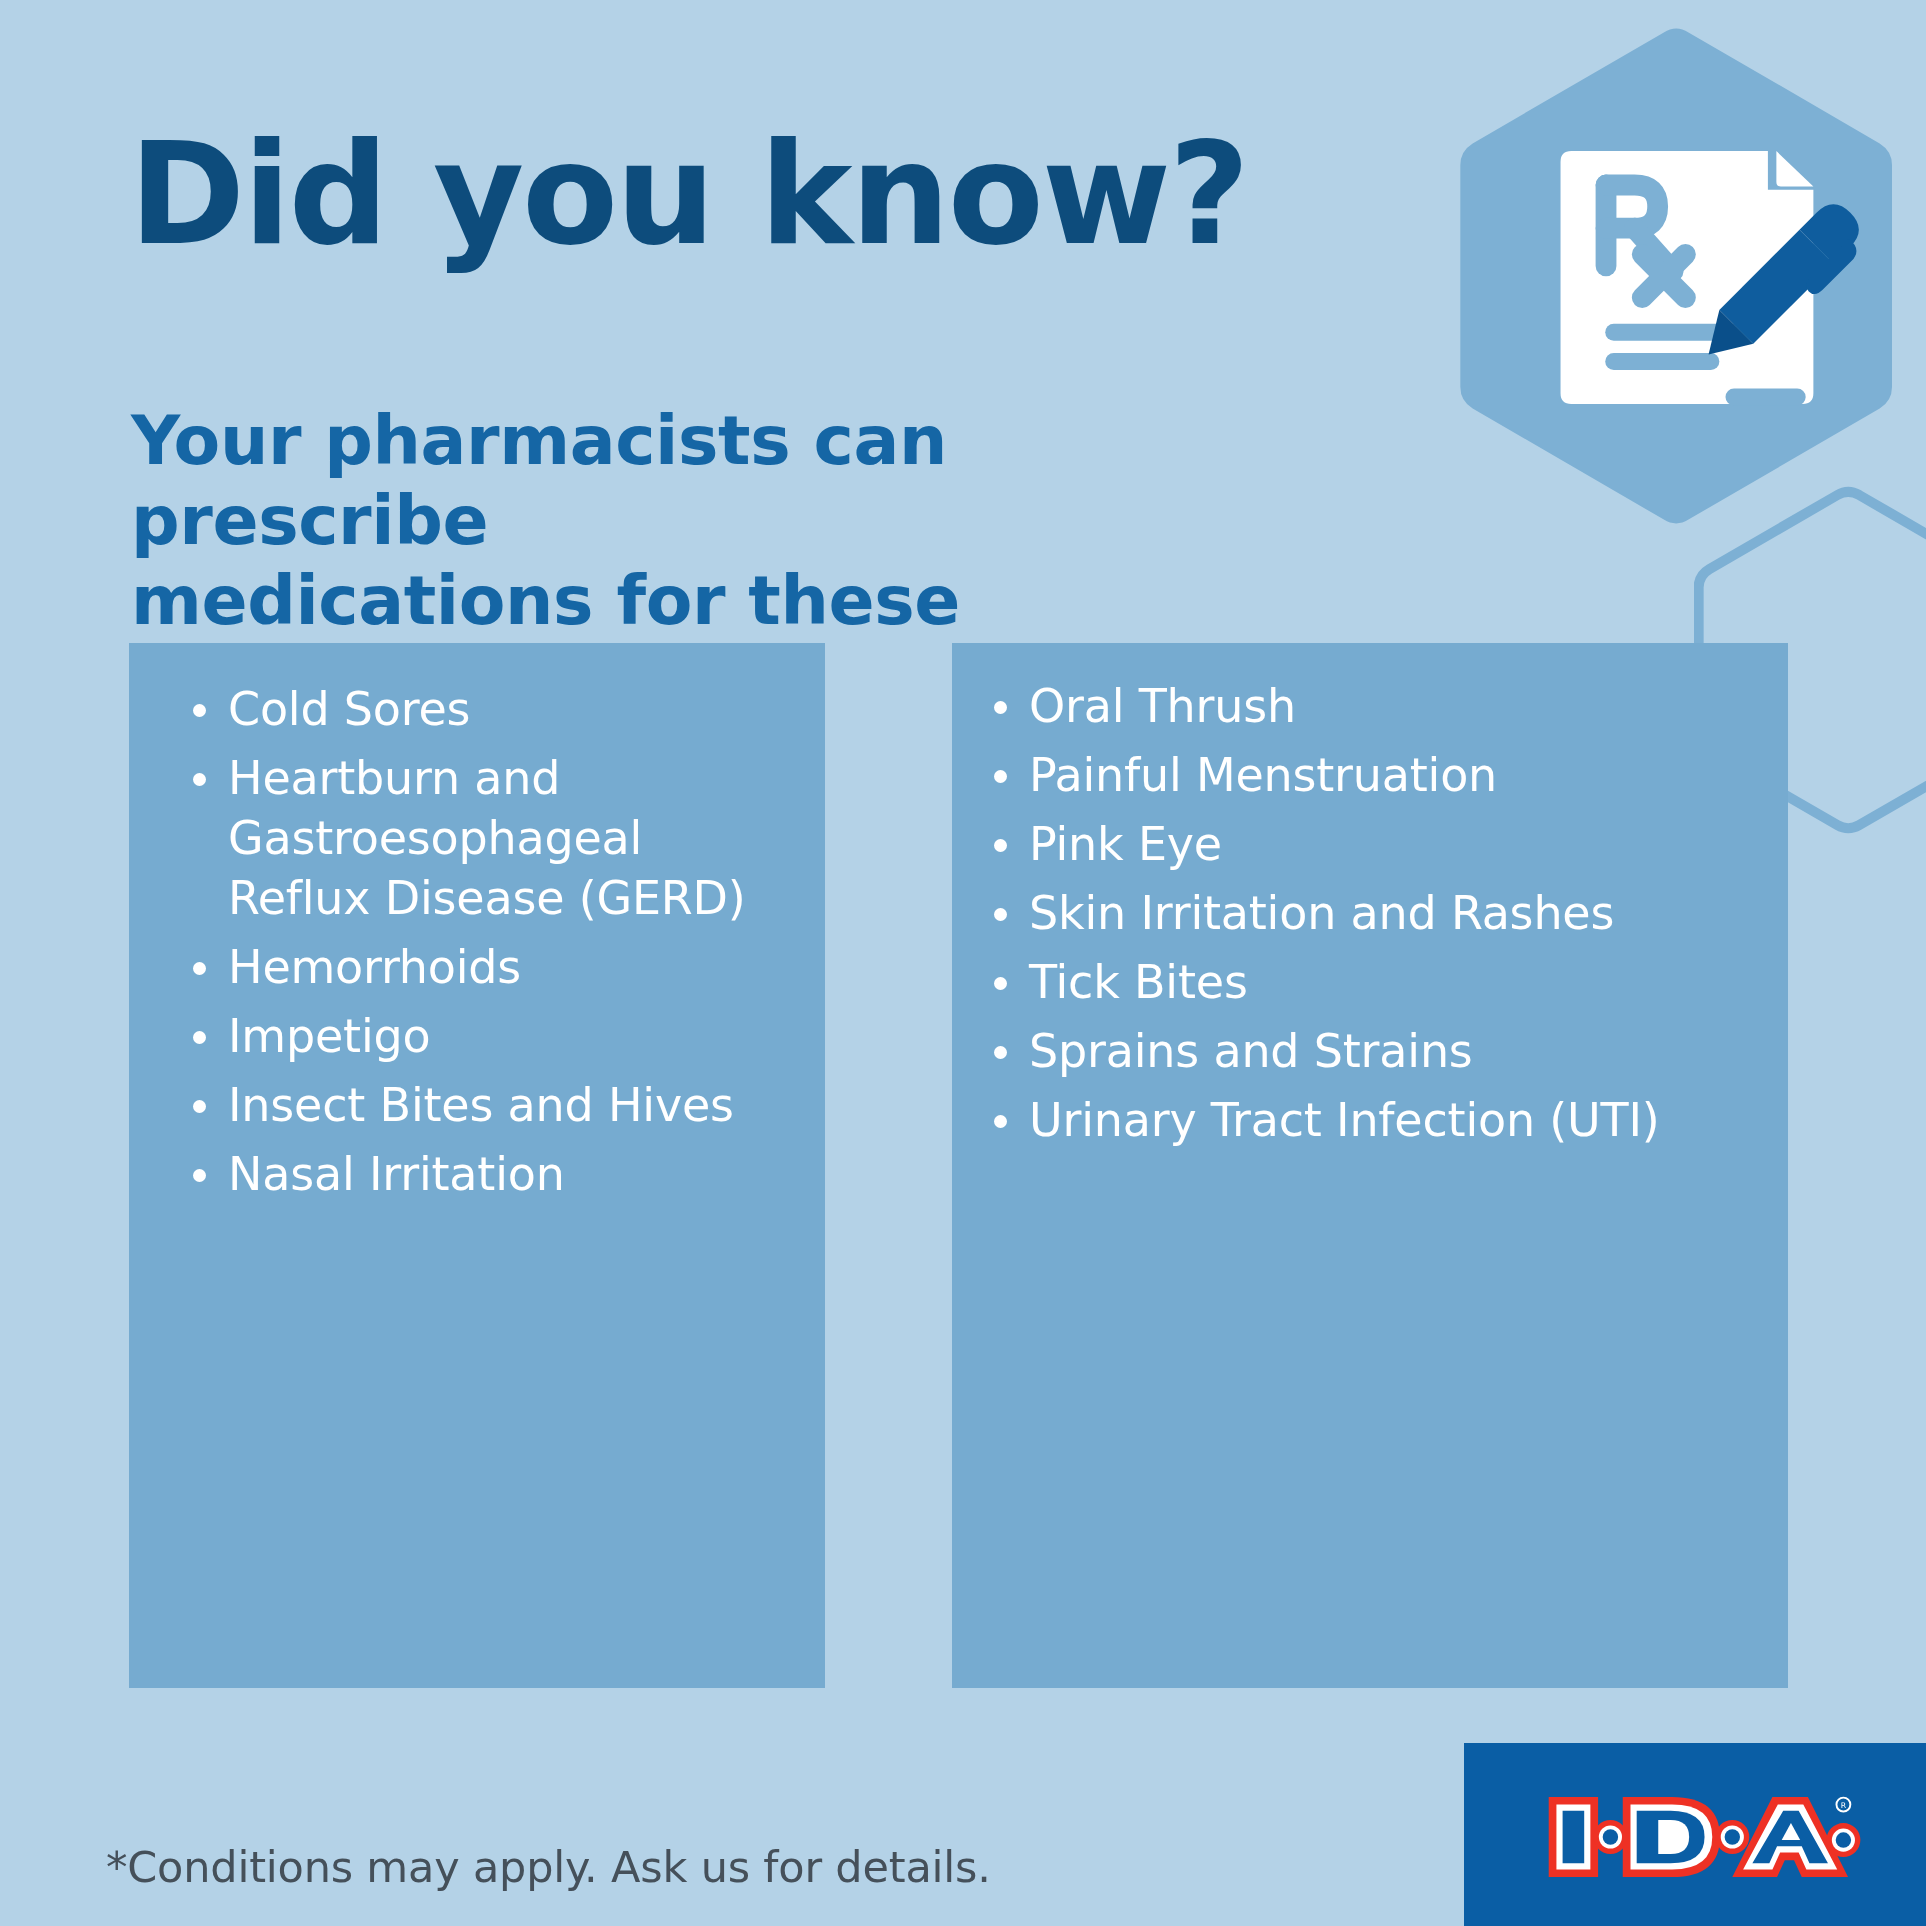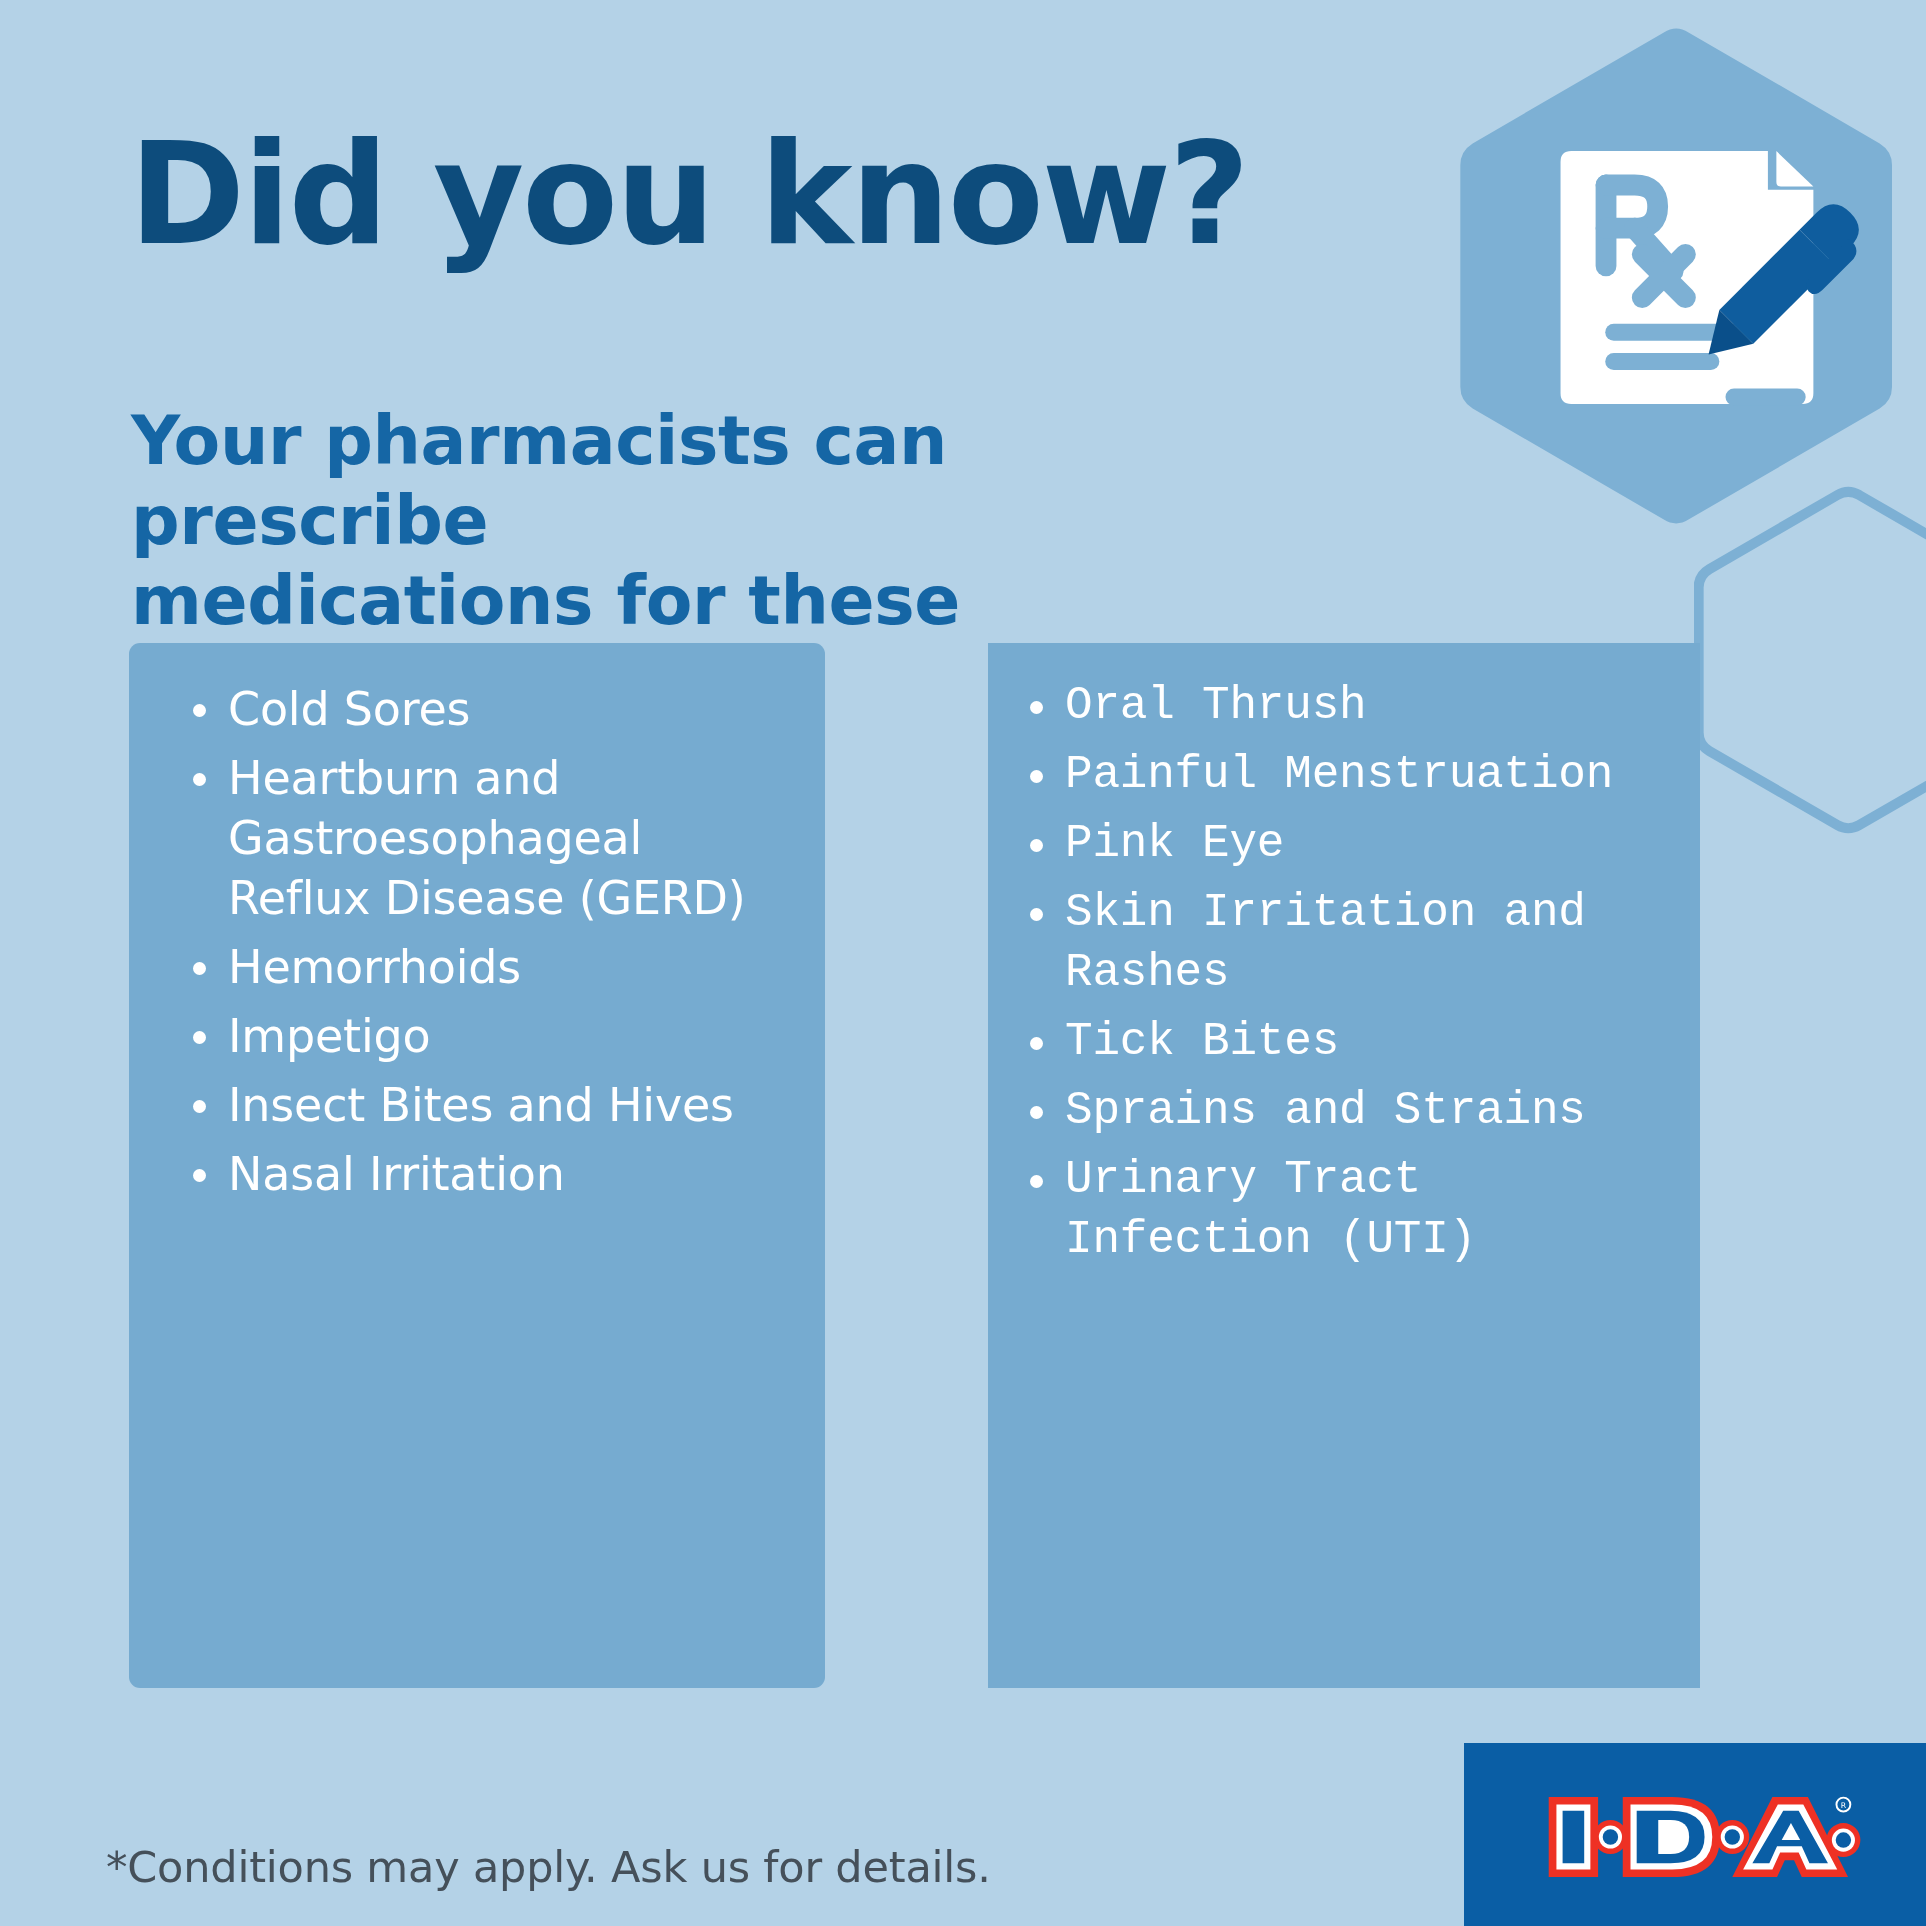--- a/index.html
+++ b/index.html
@@ -68,22 +68,22 @@
   .subhead .line { display: block; }
 
   
   .box {
     position: absolute;
     top: 643px;
     height: 1045px;
     background: #76abd0;
     box-sizing: border-box;
   }
-  .box-left  { left: 129px;  width: 696px; border-radius: 11px; }
-  .box-right { left: 988px; width: 712px; font-family: Liberation Mono, monospace; }
+  .box-left  { left: 129px;  width: 696px; }
+  .box-right { left: 952px; width: 836px; }
 
   .cond-list {
     list-style: none;
     margin: 0;
     padding: 0;
   }
   .box-left .cond-list  { padding: 37px 31px 0 59px; }
   .box-right .cond-list { padding: 34px 31px 0 37px; }
 
   .cond-list li {

